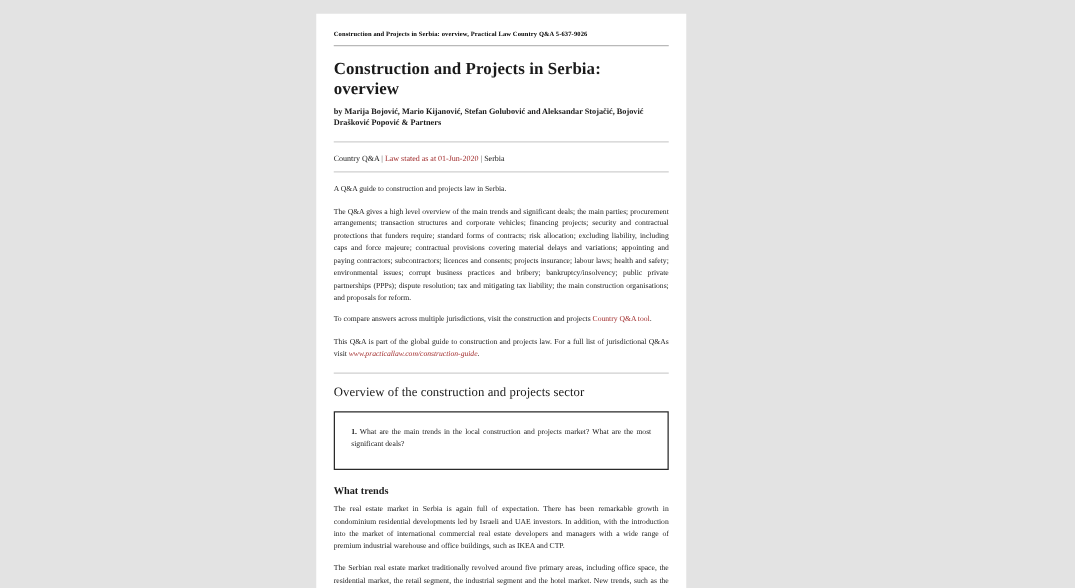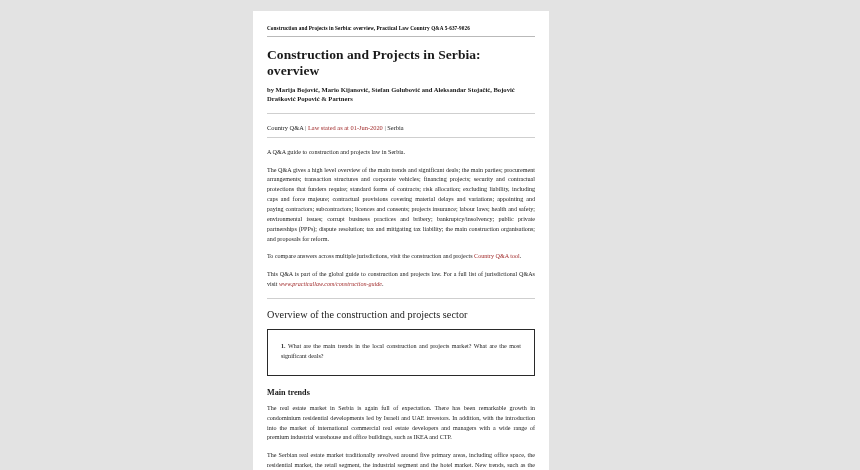--- a/index.html
+++ b/index.html
@@ -157,19 +157,19 @@
 
   <h2 class="section">Overview of the construction and projects sector</h2>
 
   <div class="qbox">
     <p class="qtext">
       <span class="qnum">1.</span>
       <span>What are the main trends in the local construction and projects market? What are the most significant deals?</span>
     </p>
   </div>
 
-  <h3 class="subhead">Main trends</h3>
+  <h3 class="subhead">What trends</h3>
 
   <p class="body">The real estate market in Serbia is again full of expectation. There has been remarkable growth in condominium residential developments led by Israeli and UAE investors. In addition, with the introduction into the market of international commercial real estate developers and managers with a wide range of premium industrial warehouse and office buildings, such as IKEA and CTP.</p>
 
   <p class="body">The Serbian real estate market traditionally revolved around five primary areas, including office space, the residential market, the retail segment, the industrial segment and the hotel market. New trends, such as the construction of retail parks and shopping malls are arriving every year. The development of retail parks has become</p>
 
 </div>
 
 </body></html>

